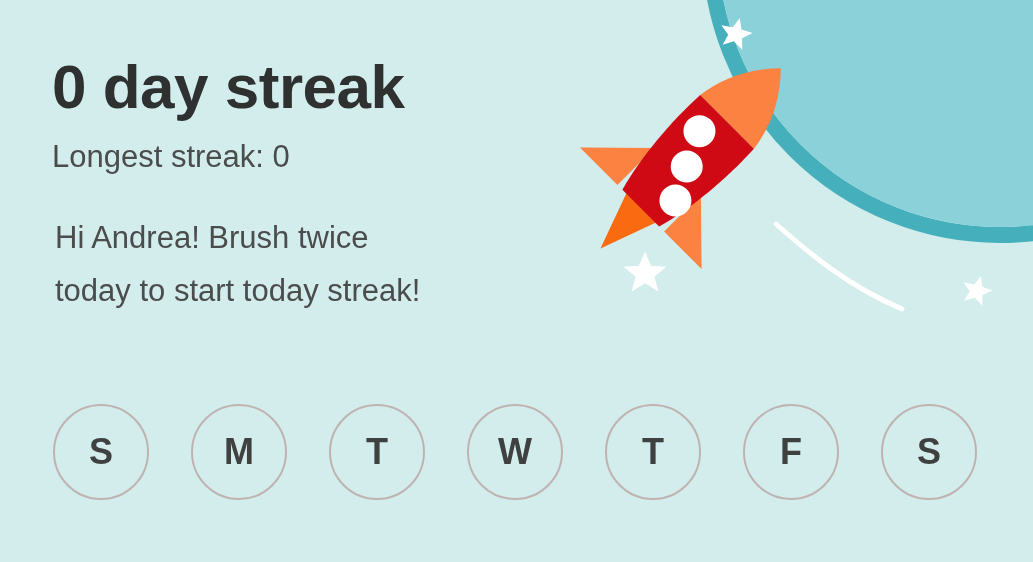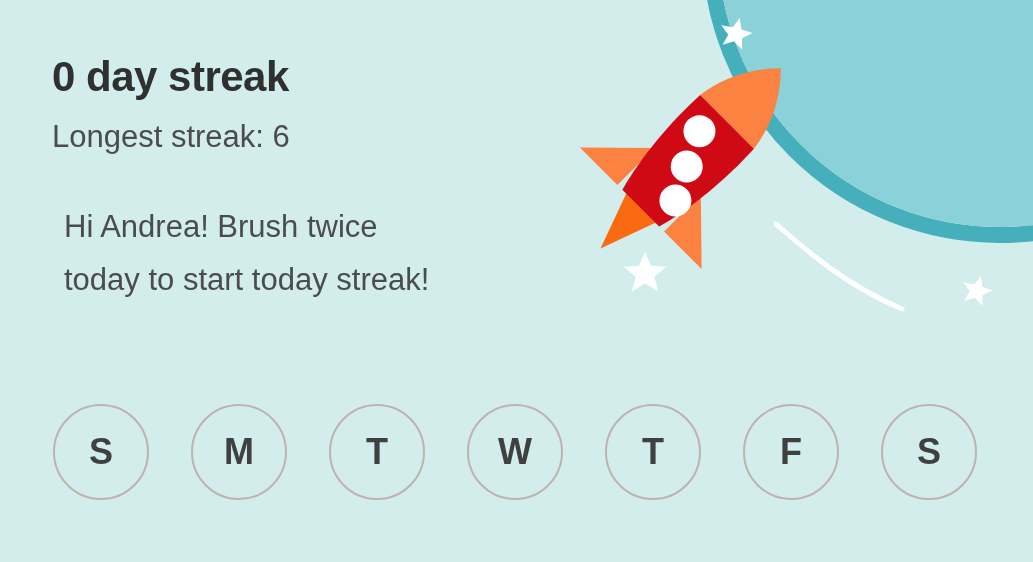--- a/index.html
+++ b/index.html
@@ -34,36 +34,36 @@
 
   
   #text-block {
     position: absolute;
     left: 52px;
     top: 56px;
     width: 560px;
   }
   #streak-title {
     margin: 0;
-    font-size: 42px;
+    font-size: 62px;
     font-weight: 700;
     line-height: 1.0;
     letter-spacing: -0.5px;
     color: #2f3030;
   }
   #longest-streak {
     margin: 0;
     padding-top: 22px;
     font-size: 31px;
     font-weight: 400;
     line-height: 1.1;
     color: #4b4c4c;
   }
   #encouragement {
-    margin: 12px;
+    margin: 3px;
     padding-top: 34px;
     font-size: 31px;
     font-weight: 400;
     line-height: 1.72;
     color: #4b4c4c;
     width: 480px;
   }
 
   
   #week-strip {
@@ -128,21 +128,21 @@
     <g transform="translate(645 272) scale(2.05)">
       <path d="M 0 -10 L 2.9 -3.1 L 10.4 -2.6 L 4.6 2.3 L 6.5 9.5 L 0 5.5 L -6.5 9.5 L -4.6 2.3 L -10.4 -2.6 L -2.9 -3.1 Z" fill="#ffffff"></path>
     </g>
     <g transform="translate(977 290) rotate(16) scale(1.45)">
       <path d="M 0 -10 L 2.9 -3.1 L 10.4 -2.6 L 4.6 2.3 L 6.5 9.5 L 0 5.5 L -6.5 9.5 L -4.6 2.3 L -10.4 -2.6 L -2.9 -3.1 Z" fill="#ffffff"></path>
     </g>
   </svg>
 
   <div id="text-block">
     <h1 id="streak-title">0 day streak</h1>
-    <p id="longest-streak">Longest streak: 6</p>
+    <p id="longest-streak">Longest streak: 0</p>
     <p id="encouragement">
       <span>Hi Andrea! Brush twice</span><br>
       <span>today to start today streak!</span>
     </p>
   </div>
 
   <div id="week-strip">
       <div class="day-circle" style="border-color: rgb(191, 179, 177);">
         <span class="day-letter" style="color: rgb(63, 64, 64);">S</span>
       </div>

